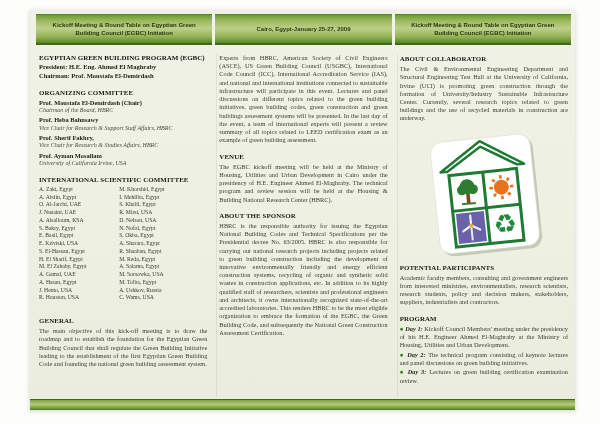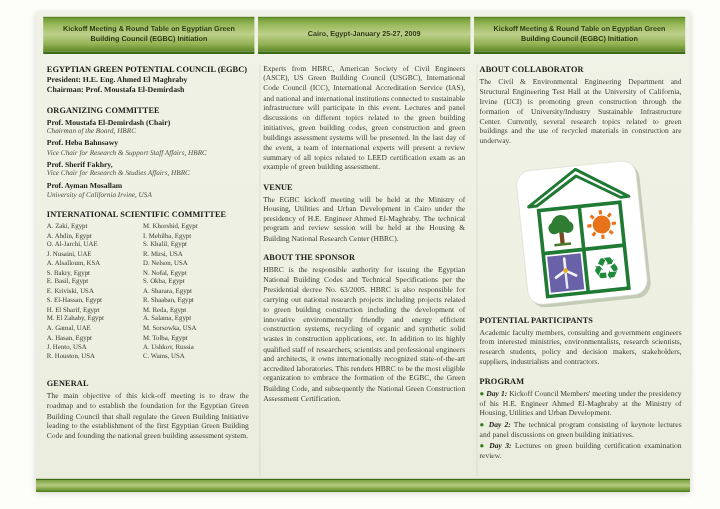--- a/index.html
+++ b/index.html
@@ -64,21 +64,21 @@
 
   <div class="banners">
     <div class="banner">Kickoff Meeting &amp; Round Table on Egyptian Green Building Council (EGBC) Initiation</div>
     <div class="banner">Cairo, Egypt-January 25-27, 2009</div>
     <div class="banner">Kickoff Meeting &amp; Round Table on Egyptian Green Building Council (EGBC) Initiation</div>
   </div>
 
   <div class="columns">
 
     <div class="col">
-      <div class="title-line">EGYPTIAN GREEN POTENTIAL COUNCIL (EGBC)</div>
+      <div class="title-line">EGYPTIAN GREEN BUILDING PROGRAM (EGBC)</div>
       <div class="b-line">President: H.E. Eng. Ahmed El Maghraby</div>
       <div class="b-line">Chairman: Prof. Moustafa El-Demirdash</div>
 
       <div class="h">ORGANIZING COMMITTEE</div>
       <div>
         <div class="m-name">Prof. Moustafa El-Demirdash (Chair)</div>
         <div class="m-role">Chairman of the Board, HBRC</div>
         <div class="m-name">Prof. Heba Bahnsawy</div>
         <div class="m-role">Vice Chair for Research &amp; Support Staff Affairs, HBRC</div>
         <div class="m-name">Prof. Sherif Fakhry,</div>

